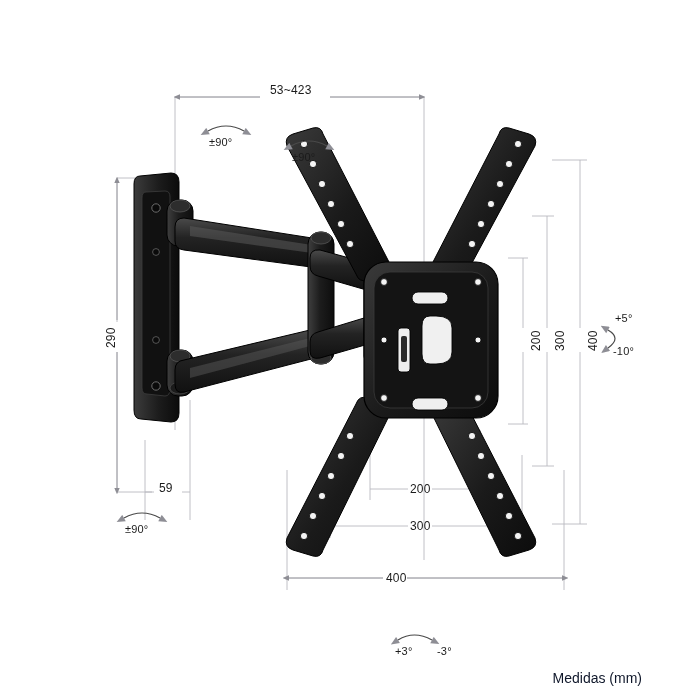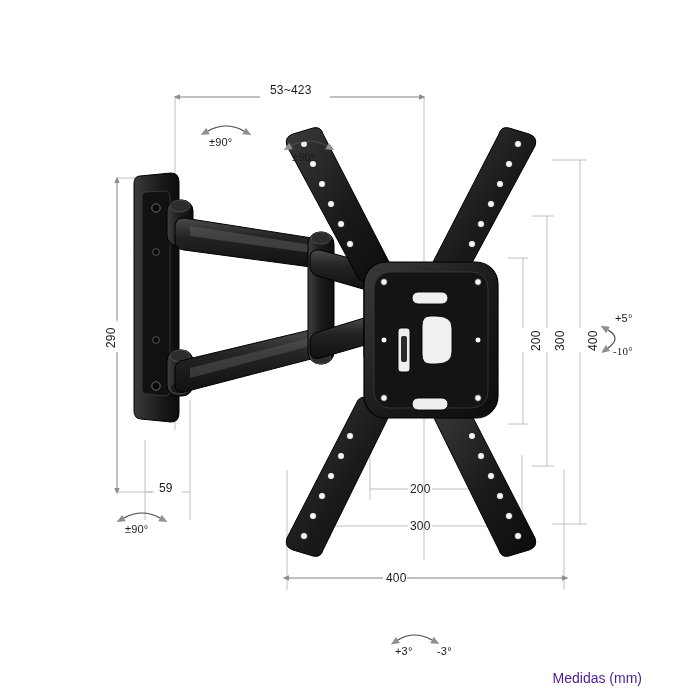--- a/index.html
+++ b/index.html
@@ -37,21 +37,21 @@
   .lbl.small { font-size: 11px; }
   .lbl.rot90 {
     transform-origin: 0 0;
     transform: rotate(-90deg);
   }
   .footer {
     position: absolute;
     right: 18px;
     bottom: 14px;
     font-size: 14px;
-    color: #4c1d95;
+    color: #0f172a;
     font-family: "Liberation Sans", sans-serif;
     margin-top: 33px;
   }
 </style>
 </head>
 <body>
 
 <div id="stage">
 
   <svg id="diagram" viewBox="0 0 700 700">
@@ -260,18 +260,18 @@
   <div class="lbl rot90" style="left:574px; top:351px;">400</div>
 
   <div class="lbl" style="left:398px; top:482px;">200</div>
   <div class="lbl" style="left:398px; top:519px;">300</div>
   <div class="lbl" style="left:374px; top:571px;">400</div>
 
   <div class="lbl small" style="left:197px; top:136px;">±90°</div>
   <div class="lbl small" style="left:280px; top:151px;">±90°</div>
   <div class="lbl small" style="left:113px; top:523px;">±90°</div>
   <div class="lbl small" style="left:603px; top:312px;">+5°</div>
-  <div class="lbl small" style="left:601px; top:345px;font-family:Liberation Serif, serif;">-10°</div>
+  <div class="lbl small" style="left:601px; top:345px;">-10°</div>
   <div class="lbl small" style="left:383px; top:645px;">+3°</div>
   <div class="lbl small" style="left:425px; top:645px;">-3°</div>
 
   <div class="footer">Medidas (mm)</div>
 </div>
 
 </body></html>

